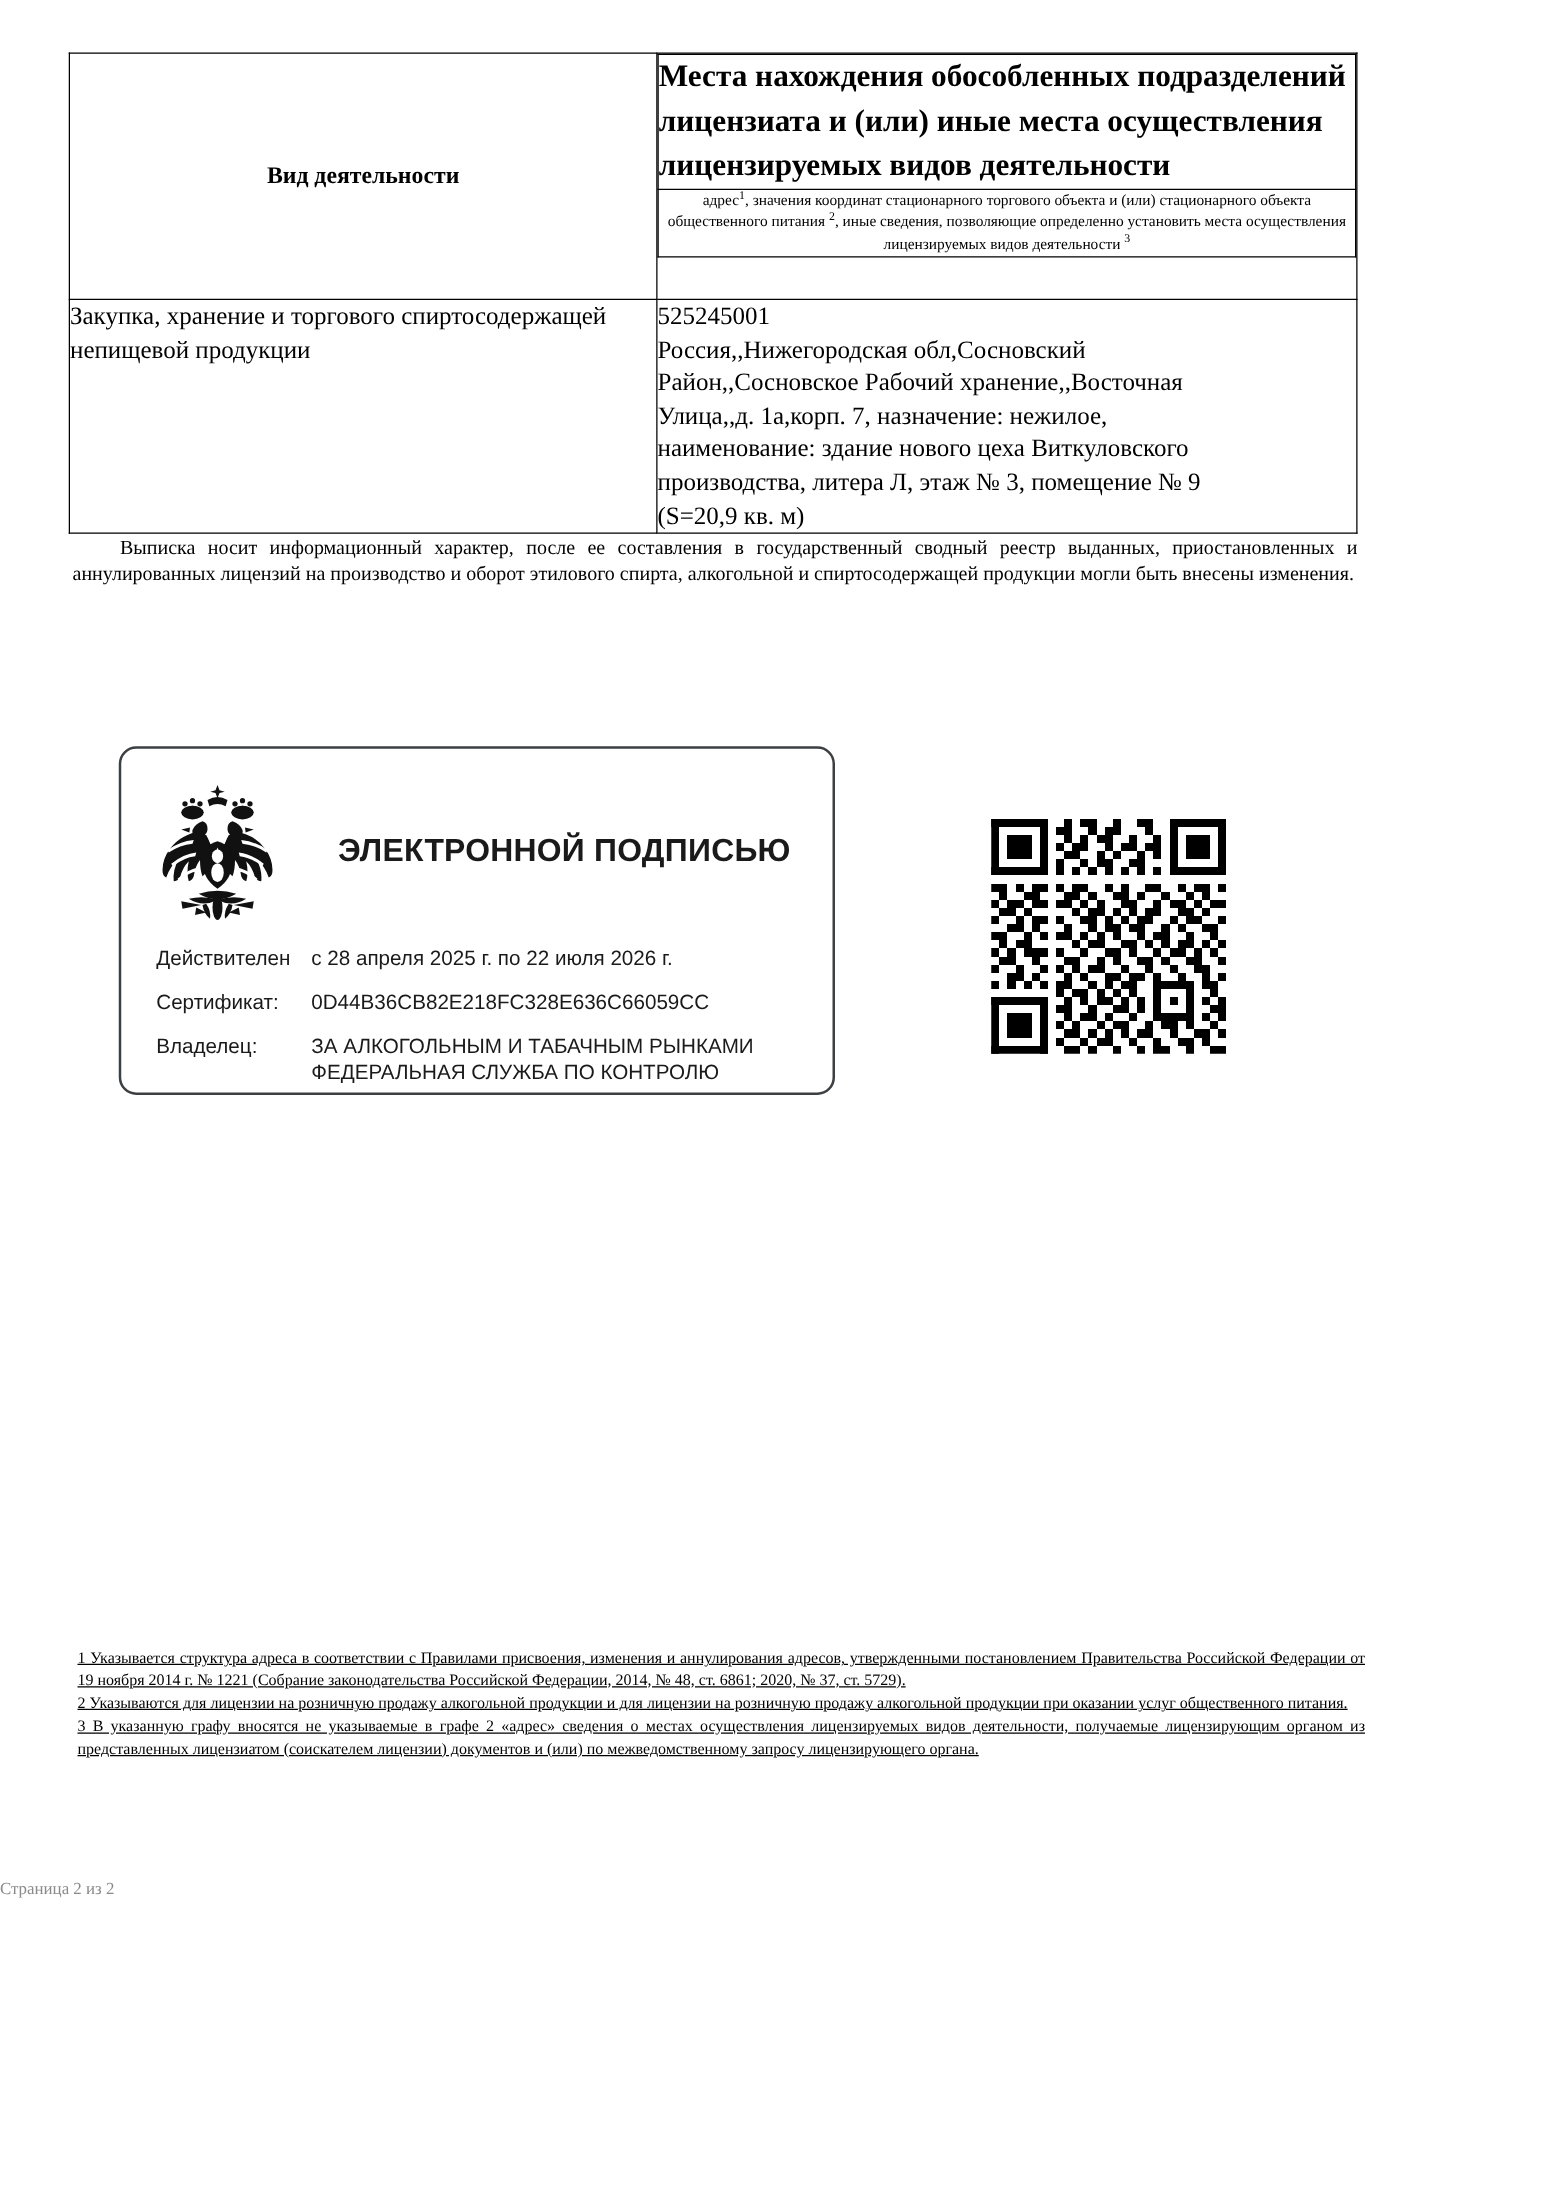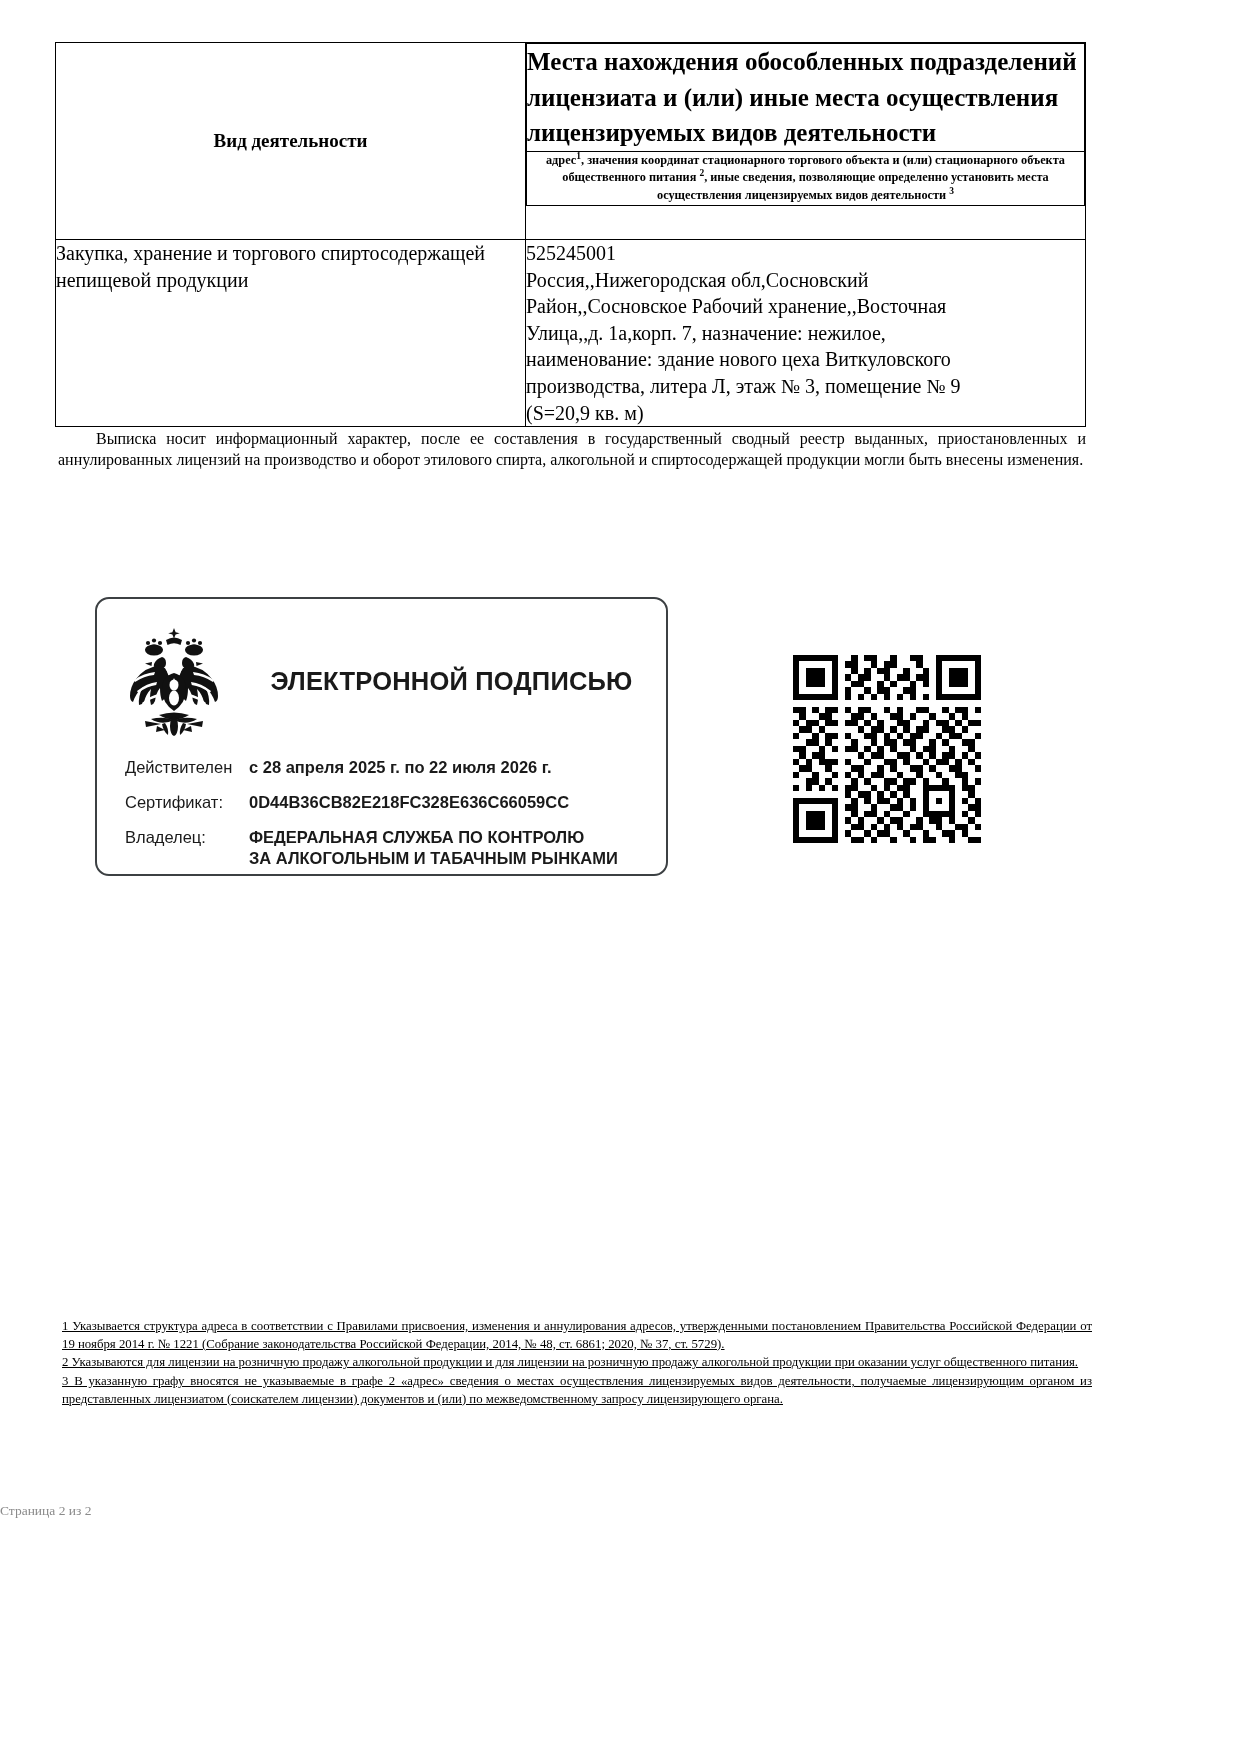--- a/index.html
+++ b/index.html
@@ -57,21 +57,20 @@
     padding: 18px 14px 12px 14px;
     border: none;
     border-bottom: 1.6px solid #000;
   }
   .th-places-sub {
     text-align: center;
     font-size: 12.3px;
     line-height: 1.45;
     padding: 12px 14px 10px 14px;
     border: none;
-    font-weight: bold;
   }
   .places-inner {
     width: 100%;
     border-collapse: collapse;
     table-layout: fixed;
   }
   sup.fn {
     font-size: 9.5px;
     vertical-align: super;
     line-height: 0;
@@ -143,21 +142,21 @@
   }
   .sig-row {
     display: flex;
     margin-bottom: 13px;
     line-height: 1.32;
     gap: 12px;
   }
   .sig-label {
     flex: 0 0 112px;
   }
-  .sig-val { flex: 1; font-weight: bold; }
+  .sig-val { flex: 1; }
   .sig-val .l2 { display: block; }
 
   
   .qr-wrap {
     position: absolute;
     left: 793px;
     top: 655px;
     width: 188px;
     height: 188px;
   }
@@ -295,22 +294,22 @@
         <span class="sig-label">Действителен</span>
         <span class="sig-val">с 28 апреля 2025 г. по 22 июля 2026 г.</span>
       </div>
       <div class="sig-row">
         <span class="sig-label">Сертификат:</span>
         <span class="sig-val">0D44B36CB82E218FC328E636C66059CC</span>
       </div>
       <div class="sig-row">
         <span class="sig-label">Владелец:</span>
         <span class="sig-val">
+          <span class="l2">ЗА АЛКОГОЛЬНЫМ И ТАБАЧНЫМ РЫНКАМИ</span>
           <span class="l2">ФЕДЕРАЛЬНАЯ СЛУЖБА ПО КОНТРОЛЮ</span>
-          <span class="l2">ЗА АЛКОГОЛЬНЫМ И ТАБАЧНЫМ РЫНКАМИ</span>
         </span>
       </div>
     </div>
   </div>
 
   <div class="qr-wrap">
     <svg viewBox="0 0 29 29" width="188" height="188" shape-rendering="crispEdges" aria-hidden="true">
       <rect width="29" height="29" fill="#fff"></rect>
       <g fill="#000">
 

